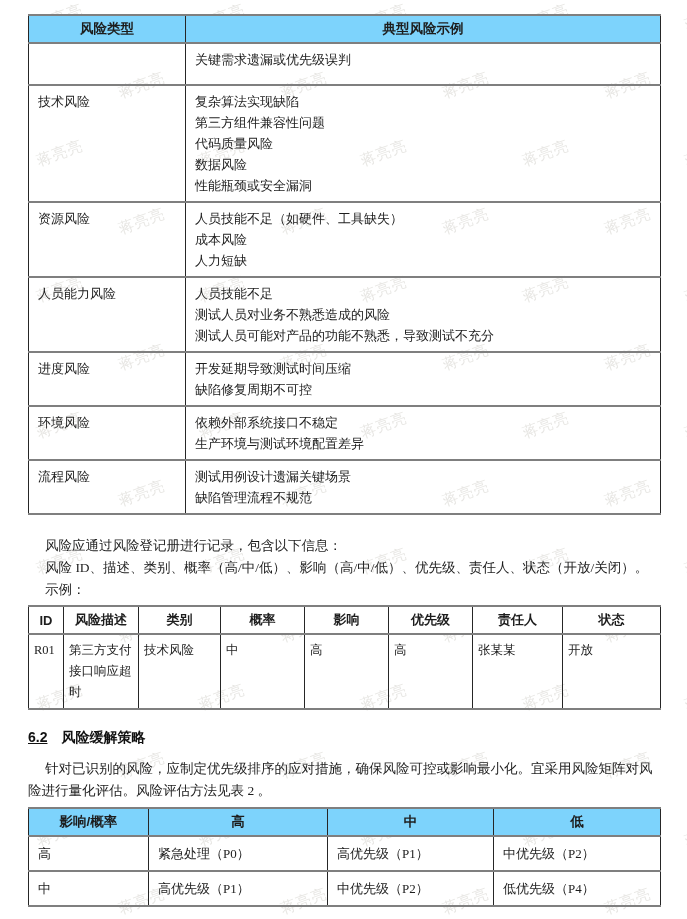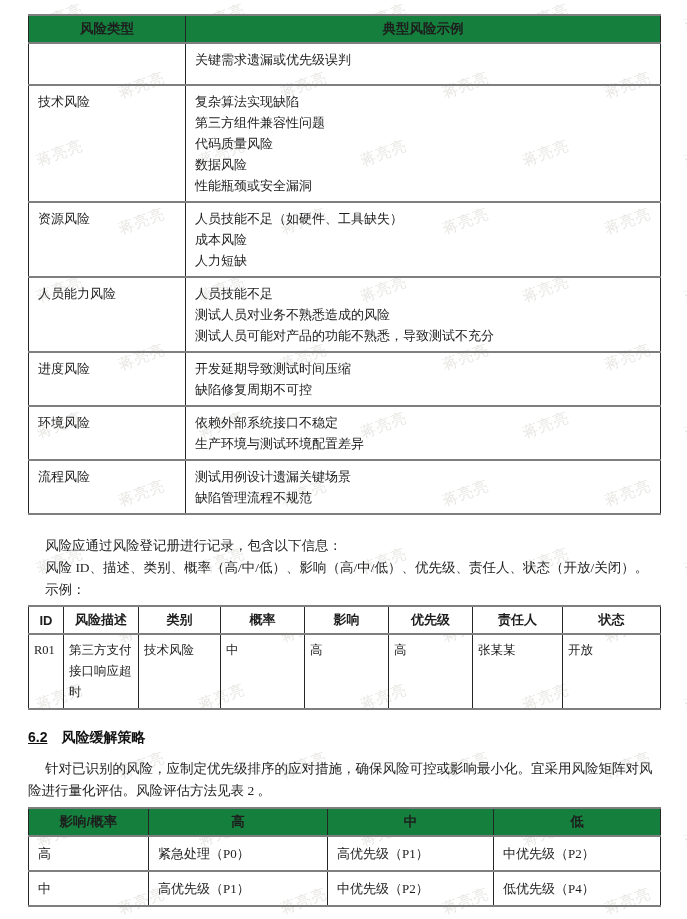--- a/index.html
+++ b/index.html
@@ -28,21 +28,21 @@
 
   table{border-collapse:collapse;width:632px;table-layout:fixed;background:transparent;}
   th,td{
     border-left:1px solid #262626;
     border-right:1px solid #262626;
     border-top:2px solid #7f7f7f;
     border-bottom:2px solid #7f7f7f;
     box-sizing:border-box;
   }
   th{
-    background:#15803d;
+    background:#7dd3fc;
     font-family:"Liberation Sans","DejaVu Sans",sans-serif;
     font-size:13.5px;font-weight:bold;
     text-align:center;vertical-align:middle;
     padding:4px 4px;
   }
   td{
     font-size:13px;
     vertical-align:top;
     text-align:left;
     padding:5px 9px;

